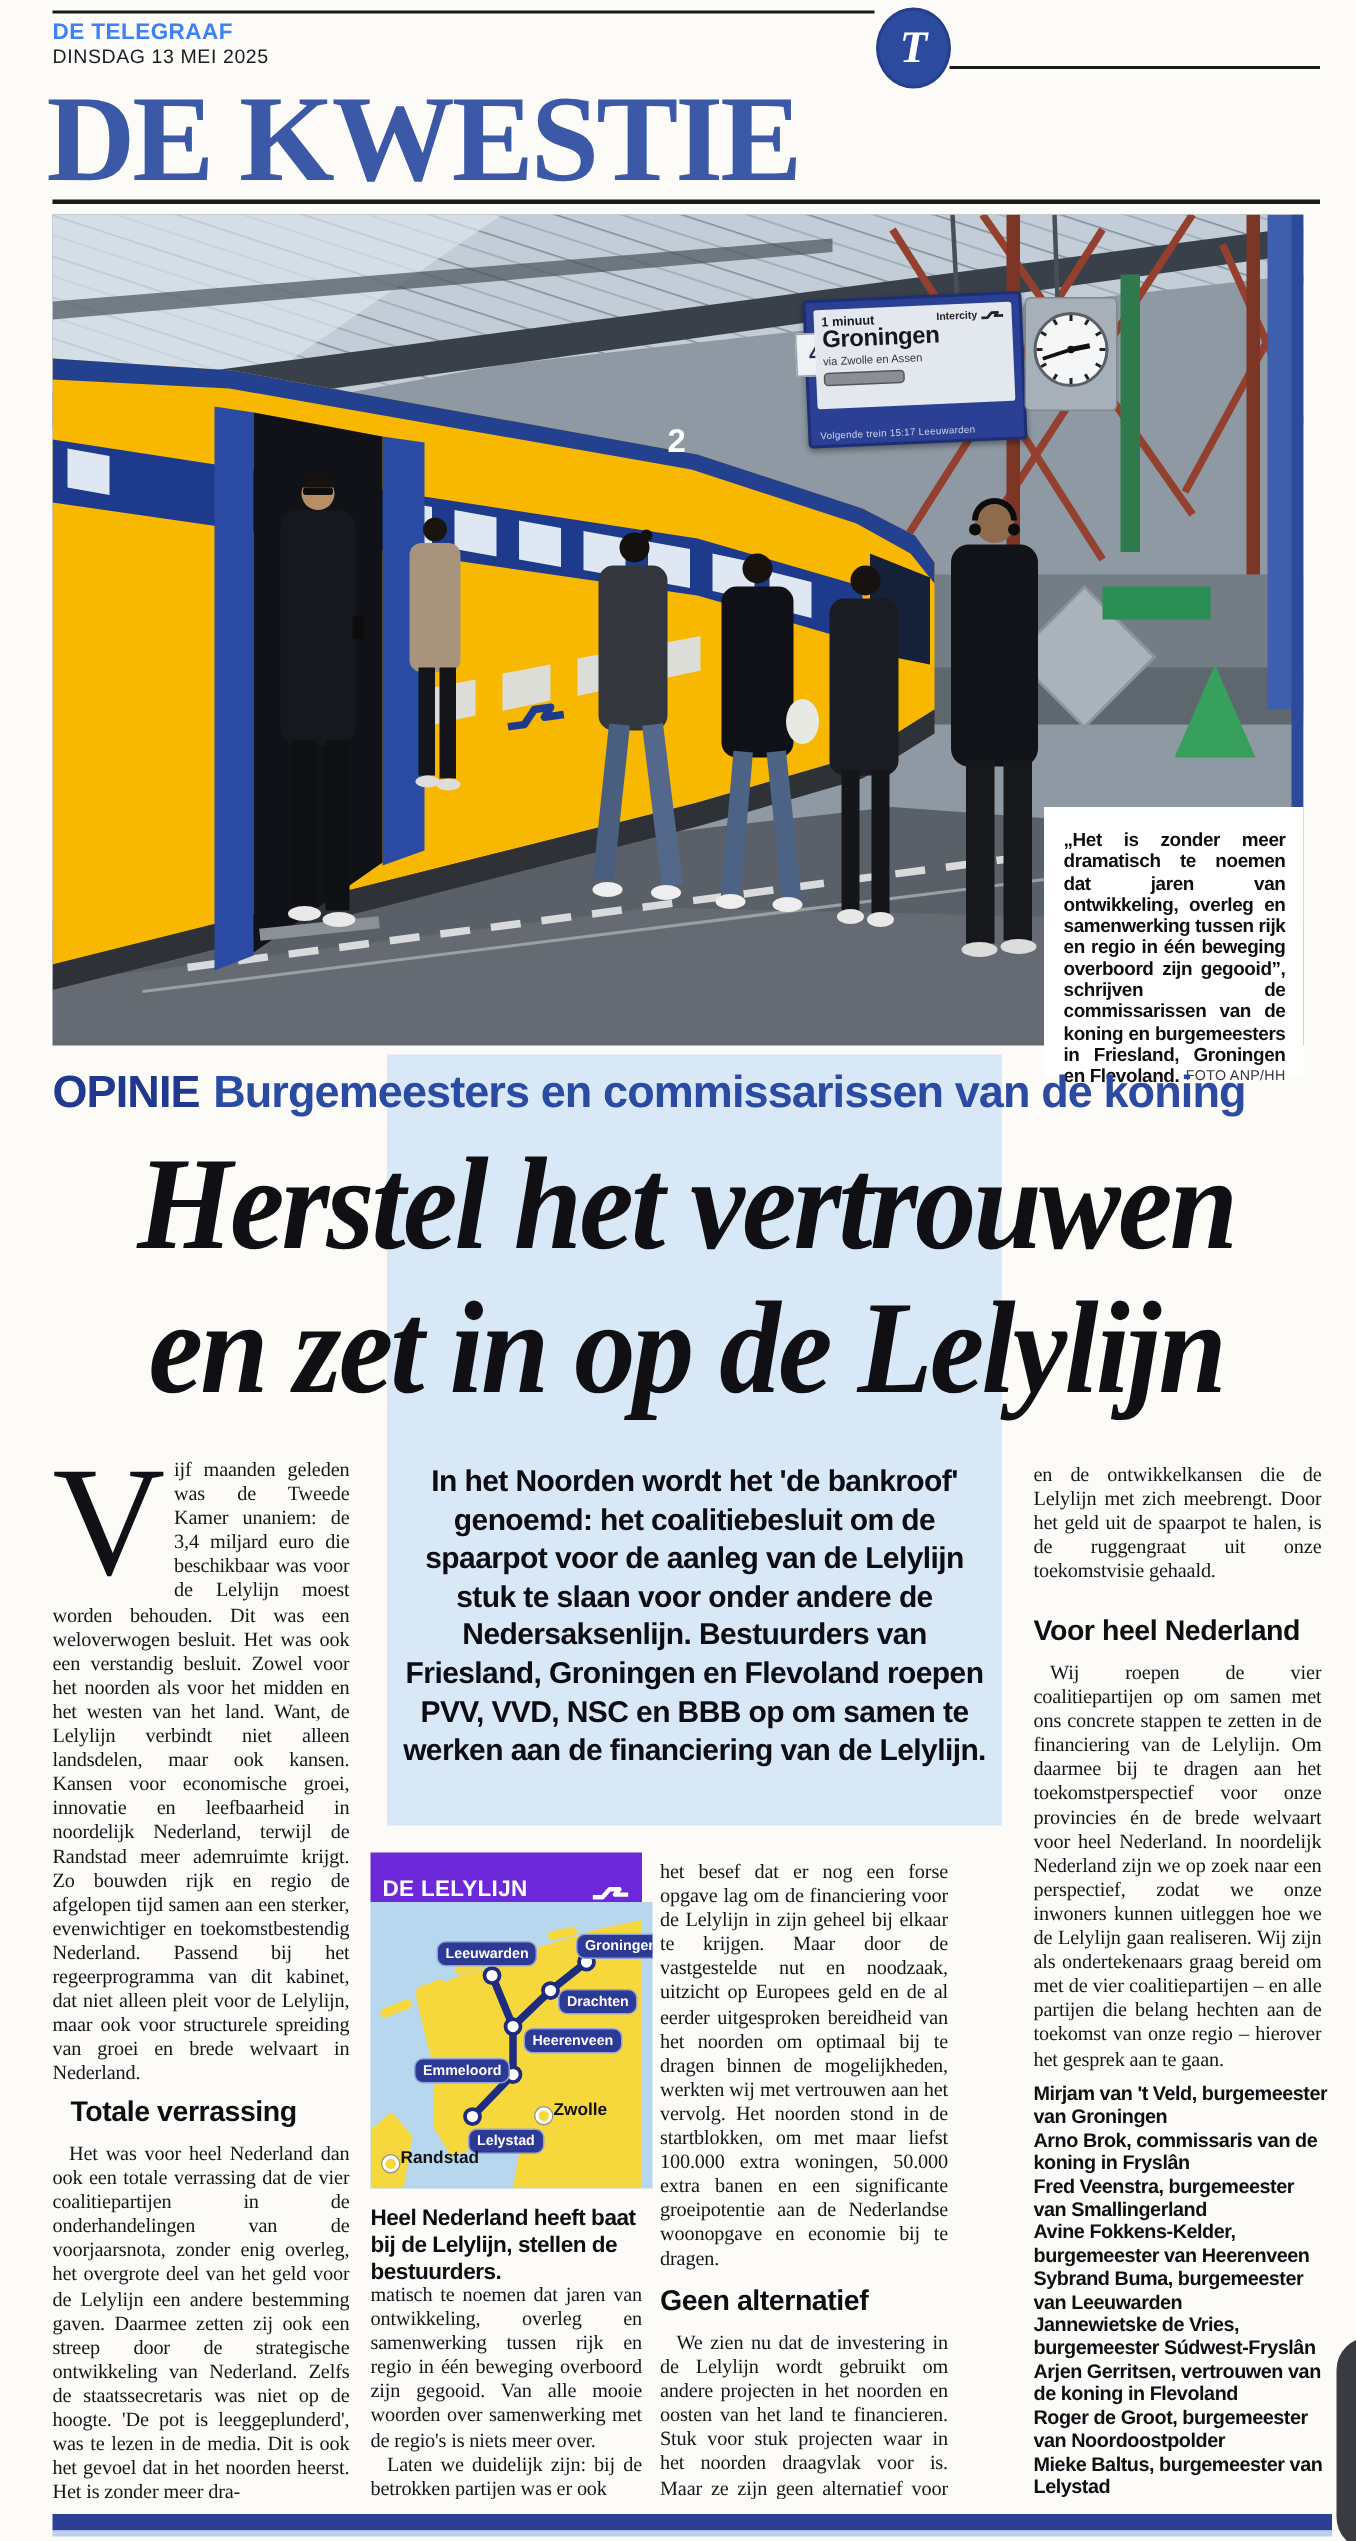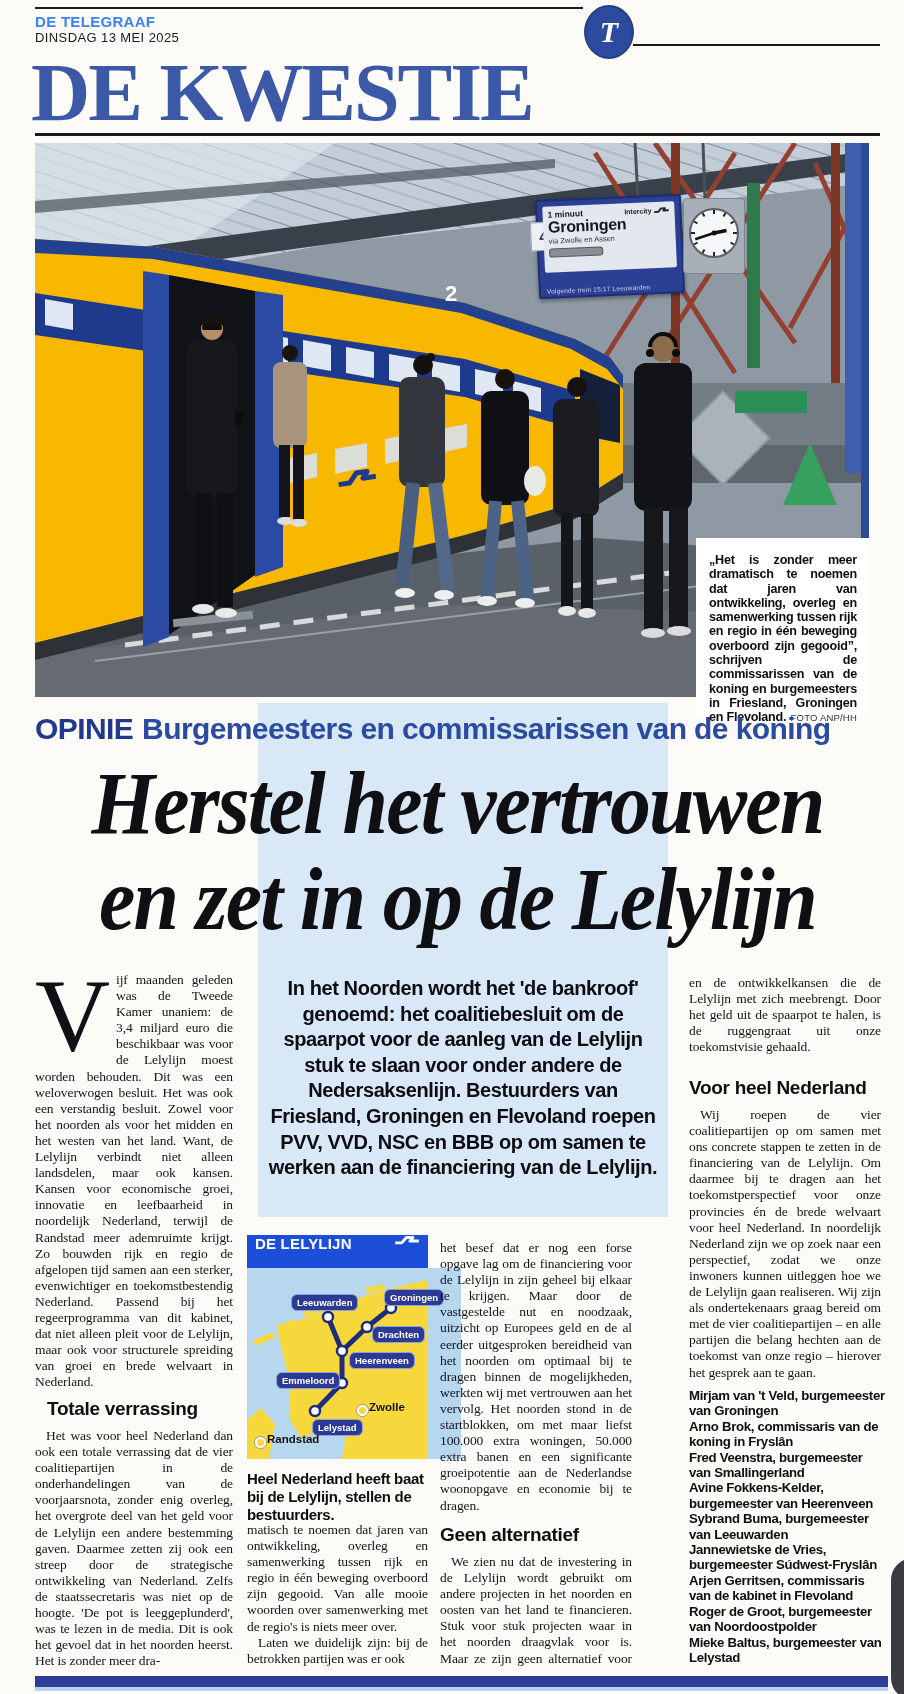--- a/index.html
+++ b/index.html
@@ -59,24 +59,24 @@
   .bt{font-family:"Liberation Serif",serif;font-size:13.5px;line-height:16.1px;
       text-align:justify;color:#141419;letter-spacing:-.1px;overflow:hidden;}
   .indent{text-indent:11px;}
   .dropcap{float:left;font-family:"Liberation Serif",serif;font-size:104px;line-height:78px;
            padding:4px 6px 0 0;color:#101016;}
   .subhead{font-size:19px;font-weight:700;letter-spacing:-.3px;color:#0e0e13;}
   .intro{left:266px;top:976px;width:394px;height:234px;text-align:center;font-size:20px;
          font-weight:700;line-height:25.6px;letter-spacing:-.4px;color:#0c0c12;overflow:hidden;}
 
   
-  .maphead{left:247px;top:1235px;width:181px;height:33px;background:#1d4ed8;display:flex;
-           align-items:flex-start;justify-content:space-between;padding:0 8px;box-sizing:border-box;}
+  .maphead{left:247px;top:1235px;width:181px;height:33px;background:#6d28d9;display:flex;
+           align-items:flex-end;justify-content:space-between;padding:0 8px;box-sizing:border-box;}
   .maphead .mtitle{color:#fff;font-size:15px;font-weight:700;letter-spacing:.2px;}
-  .mapbody{left:247px;top:1268px;width:214px;height:191px;background:#b7d7ee;overflow:hidden;}
+  .mapbody{left:247px;top:1268px;width:188px;height:191px;background:#b7d7ee;overflow:hidden;}
   .pill{position:absolute;background:#2c3a96;color:#fff;font-size:9.5px;font-weight:700;
         padding:2px 5px;border-radius:6px;border:1px solid #8fa3d8;white-space:nowrap;}
   .city{position:absolute;font-size:11.5px;font-weight:700;color:#111;white-space:nowrap;}
   .citydot{position:absolute;width:7px;height:7px;border:2px solid #fff;border-radius:50%;
            background:transparent;box-shadow:0 0 0 1px #999;}
   .mapcap{left:247px;top:1470px;width:181px;font-size:15px;font-weight:700;line-height:18px;
           letter-spacing:-.3px;color:#0d0d12;}
 
   .sig{font-size:13.2px;font-weight:700;line-height:15.4px;letter-spacing:-.3px;color:#0e0e13;}
 
@@ -373,21 +373,21 @@
   <div class="abs bt" style="left:689px;top:975px;width:192px;height:100px;">en de ontwikkelkansen die de Lelylijn met zich meebrengt. Door het geld uit de spaarpot te halen, is de ruggengraat uit onze toekomstvisie gehaald.</div>
   <div class="abs subhead" style="left:689px;top:1077px;">Voor heel Nederland</div>
   <div class="abs bt indent" style="left:689px;top:1107px;width:192px;height:278px;">Wij roepen de vier coalitiepartijen op om samen met ons concrete stappen te zetten in de financiering van de Lelylijn. Om daarmee bij te dragen aan het toekomstperspectief voor onze provincies én de brede welvaart voor heel Nederland. In noordelijk Nederland zijn we op zoek naar een perspectief, zodat we onze inwoners kunnen uitleggen hoe we de Lelylijn gaan realiseren. Wij zijn als ondertekenaars graag bereid om met de vier coalitiepartijen – en alle partijen die belang hechten aan de toekomst van onze regio – hierover het gesprek aan te gaan.</div>
   <div class="abs" style="left:689px;top:1388px;width:196px;height:282px;overflow:hidden;">
       <div class="sig">Mirjam van 't Veld, burgemeester van Groningen</div>
       <div class="sig">Arno Brok, commissaris van de koning in Fryslân</div>
       <div class="sig">Fred Veenstra, burgemeester van Smallingerland</div>
       <div class="sig">Avine Fokkens-Kelder, burgemeester van Heerenveen</div>
       <div class="sig">Sybrand Buma, burgemeester van Leeuwarden</div>
       <div class="sig">Jannewietske de Vries, burgemeester Súdwest-Fryslân</div>
-      <div class="sig">Arjen Gerritsen, commissaris van de kabinet in Flevoland</div>
+      <div class="sig">Arjen Gerritsen, vertrouwen van de koning in Flevoland</div>
       <div class="sig">Roger de Groot, burgemeester van Noordoostpolder</div>
       <div class="sig">Mieke Baltus, burgemeester van Lelystad</div>
     </div>
 
   <div class="abs footbar"></div>
   <div class="abs footbar2"></div>
   <div class="abs blob"></div>
 
 </div>
 

